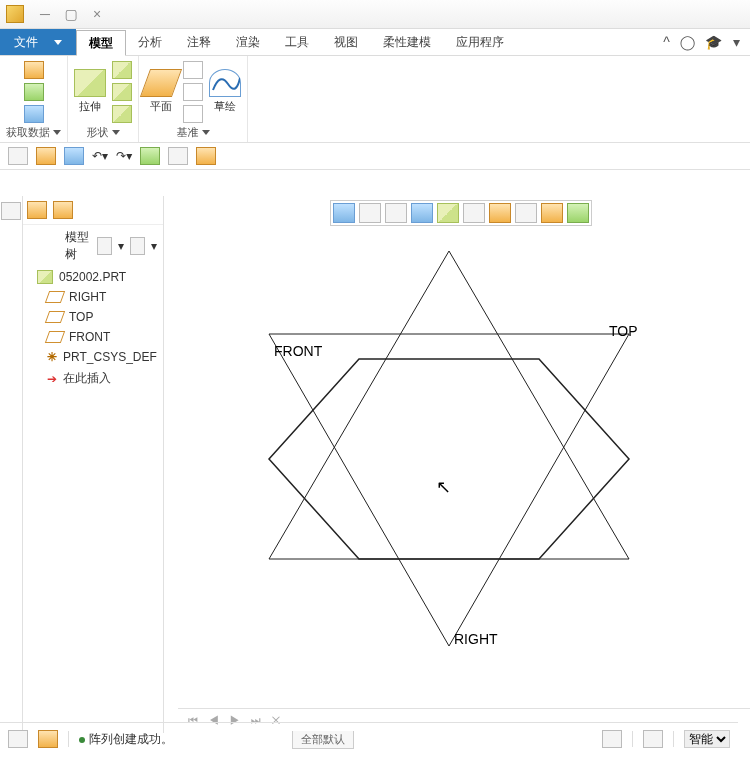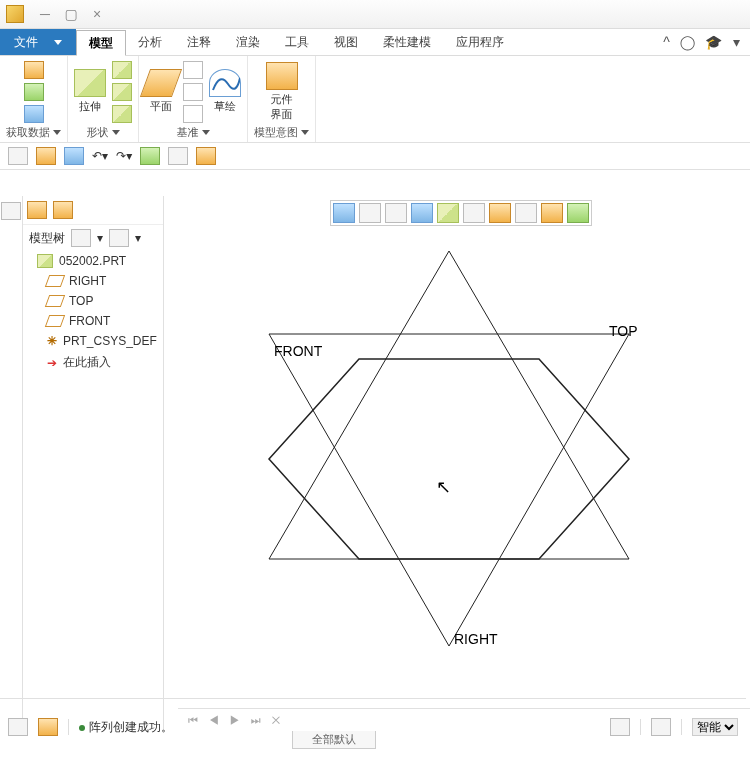--- a/index.html
+++ b/index.html
@@ -33,34 +33,34 @@
   .qat{height:26px;border-bottom:1px solid #e0e0e0;display:flex;align-items:center;gap:8px;padding:0 8px;}
   .qat .ic{width:18px;height:16px;}
   .graphics-toolbar{position:absolute;top:200px;left:330px;display:flex;background:#fff;border:1px solid #ccc;padding:2px;gap:4px;}
   .graphics-toolbar .ic{width:20px;height:18px;}
   .main{position:absolute;top:196px;bottom:46px;left:0;right:0;display:flex;}
   .tree-icons{width:22px;border-right:1px solid #e0e0e0;padding-top:6px;display:flex;flex-direction:column;align-items:center;gap:6px;}
   .tree-icons .ic{width:18px;height:16px;}
   .tree-panel{width:140px;border-right:1px solid #e0e0e0;background:#fff;padding:0;}
   .tree-top{height:28px;border-bottom:1px solid #eee;display:flex;align-items:center;gap:6px;padding:0 4px;}
   .tree-top .ic{width:18px;height:16px;}
-  .tree-header{display:flex;align-items:center;gap:6px;padding:4px 6px;font-size:12px;color:#333;}
+  .tree-header{display:flex;align-items:center;gap:6px;padding:4px 6px;font-size:12px;color:#333;margin-left:36px;}
   .tree-header .ic{width:18px;height:16px;}
   .tree ul{list-style:none;margin:0;padding:0 0 0 10px;}
   .tree li{padding:3px 4px;display:flex;align-items:center;gap:6px;font-size:12px;}
   .plane-ic{width:14px;height:10px;border:1px solid #d09030;transform:skewX(-20deg);background:#fff;}
   .csys-ic{color:#b26a00;font-weight:bold;}
   .ins-ic{color:#d33;}
   .viewport{flex:1;position:relative;background:#fff;}
   .viewport svg{position:absolute;top:0;left:0;}
   .cursor{position:absolute;top:280px;left:272px;font-size:18px;color:#000;}
   .view-tabs{position:absolute;bottom:48px;left:178px;right:0;height:22px;border-top:1px solid #e0e0e0;display:flex;align-items:center;font-size:11px;color:#666;gap:8px;padding-left:10px;}
   .view-tabs .nav{color:#aaa;letter-spacing:4px;}
-  .view-tabs .vtab{border:1px solid #ccc;border-top:none;padding:1px 19px;background:#f7f7f7;margin-top:40px;}
-  .statusbar{position:absolute;bottom:24px;left:0;right:4px;height:24px;border-top:1px solid #e0e0e0;display:flex;align-items:center;padding:16px 8px;gap:10px;font-size:12px;}
+  .view-tabs .vtab{border:1px solid #ccc;border-top:none;padding:1px 8px;background:#f7f7f7;margin-top:40px;}
+  .statusbar{position:absolute;bottom:24px;left:0;right:12px;height:24px;border-top:1px solid #e0e0e0;display:flex;align-items:center;padding:4px 8px;gap:10px;font-size:12px;}
   .statusbar .sep{width:1px;height:16px;background:#ddd;}
   .statusbar .dot{width:6px;height:6px;border-radius:50%;background:#3a8a3a;display:inline-block;margin-right:4px;}
   .statusbar .ic{width:18px;height:16px;}
   .statusbar .end{flex:1;}
   .statusbar select{font-size:12px;border:1px solid #ccc;height:18px;}
 </style>
 </head>
 <body>
 
 <div class="titlebar">
@@ -164,33 +164,20 @@
     </div>
     <div class="g-label">
         <span>基准</span>
         <span class="caret"></span>
       </div>
   </div>
 
 
 
 
-  <div class="r-group">
-    <div class="g-body">
-      <div class="r-big">
-        <span class="ic orange"></span>
-        <span style="white-space:pre;text-align:center;">元件
-界面</span>
-      </div>
-    </div>
-    <div class="g-label">
-        <span>模型意图</span>
-        <span class="caret"></span>
-      </div>
-  </div>
 </div>
 
 <div class="qat">
   <span class="ic"></span>
   <span class="ic orange"></span>
   <span class="ic blue"></span>
   <span>↶▾</span>
   <span>↷▾</span>
   <span class="ic green"></span>
   <span class="ic"></span>

